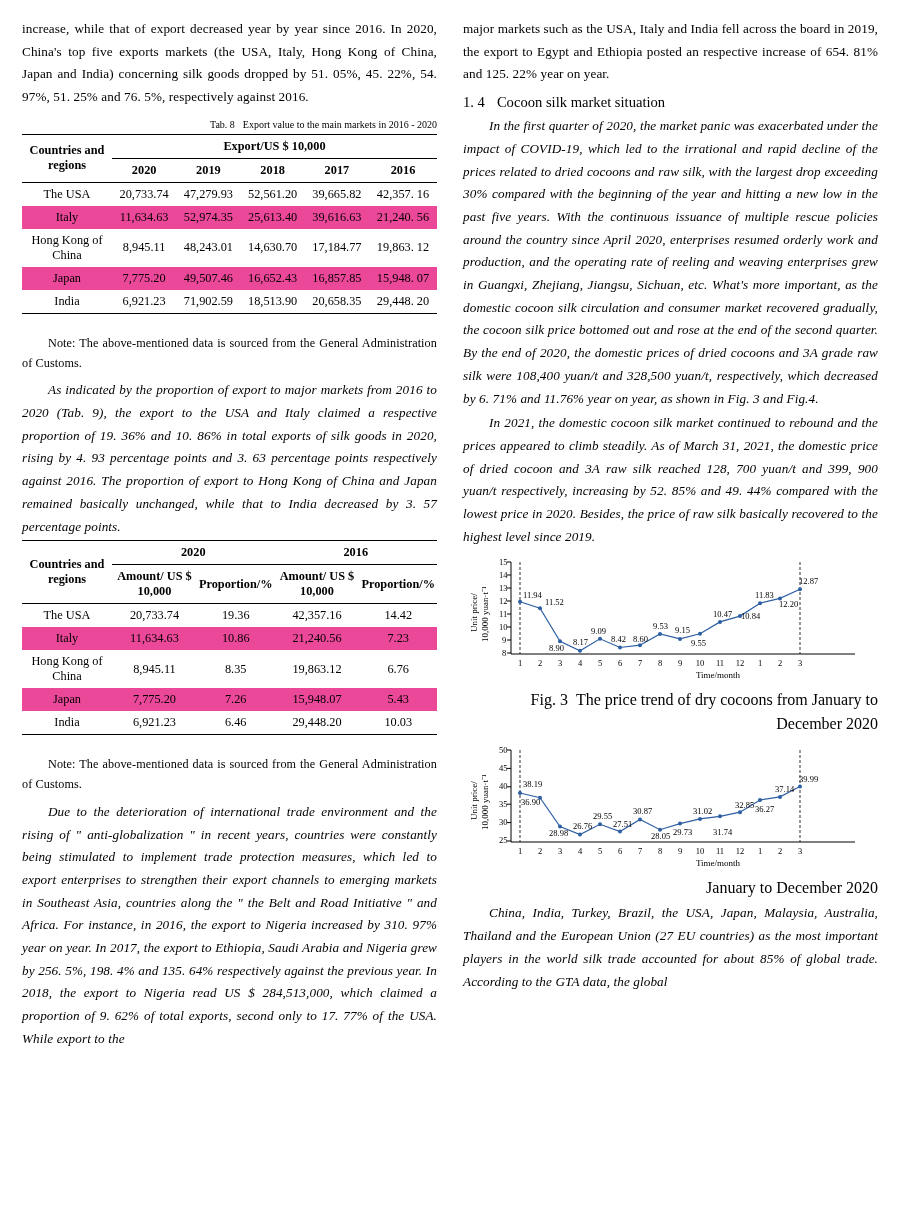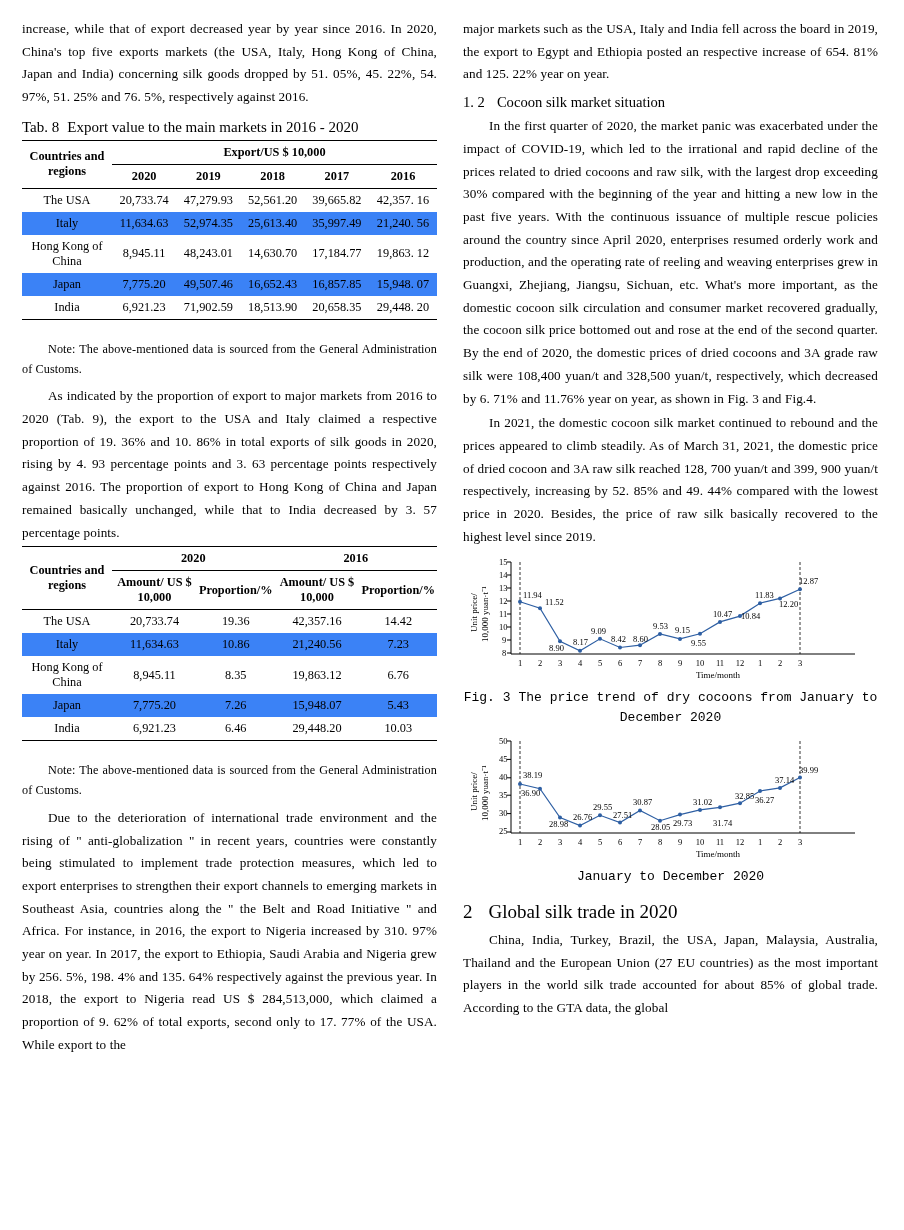--- a/index.html
+++ b/index.html
@@ -18,54 +18,54 @@
     padding:18px 22px 0 22px;box-sizing:border-box;
     gap:26px;
   }
   .col{width:415px;box-sizing:border-box;}
   p{
     margin:0 0 2px 0;
     font-size:13.2px;line-height:1.72;
     text-align:justify;text-justify:inter-word;
     letter-spacing:.1px;
   }
-  p.indent{text-indent:26px;}
+  p.indent{text-indent:26px;font-style:italic;}
   .tabcap{
-    font-size:15px;text-align:left;margin:10px 0 4px 0;
+    font-size:10px;text-align:right;margin:10px 0 4px 0;
   }
   .tabcap .lbl{margin-right:8px;}
   table{
     width:100%;border-collapse:collapse;font-size:12.3px;
   }
   table.ruled{
     border-top:1.4px solid #000;border-bottom:1.4px solid #000;
   }
   table.ruled th, table.ruled td{
     padding:4px 2px;text-align:center;vertical-align:middle;
   }
   table.ruled thead tr.headrow th{border-bottom:.8px solid #000;}
   table.ruled thead tr.subrow th{border-bottom:1px solid #000;}
-  .rowalt{background:#3b82f6;margin-top:48px;}
+  .rowalt{background:#ec4899;margin-top:48px;}
   .lbl-cell{text-align:center;}
   .span-under{border-bottom:.8px solid #000;}
   .note{
     font-size:12.2px;line-height:1.62;text-align:justify;margin:20px 0 6px 0;
   }
   .note .in{display:inline-block;width:26px;}
   h3.sec{
     font-size:14.6px;font-weight:normal;margin:8px 0 4px 0;
   }
   h3.sec .num{margin-right:12px;}
   h2.bigsec{
     font-size:19px;font-weight:normal;margin:14px 0 6px 0;
   }
   h2.bigsec .num{margin-right:16px;}
   .figwrap{margin:6px 0 0 0;}
   .figcap{
-    font-size:13px;text-align:center;margin:4px 0 2px 0;line-height:1.5;font-family:Liberation Mono, monospace;
+    font-size:16px;text-align:right;margin:4px 0 2px 0;line-height:1.5;
   }
   .figcap .lbl{margin-right:8px;}
   svg{display:block;}
 </style>
 </head>
 <body>
 
 <div class="page">
   <div class="cols">
 
@@ -100,21 +100,21 @@
             <td>47,279.93</td>
             <td>52,561.20</td>
             <td>39,665.82</td>
             <td>42,357. 16</td>
           </tr>
           <tr class="rowalt">
             <td class="lbl-cell">Italy</td>
             <td>11,634.63</td>
             <td>52,974.35</td>
             <td>25,613.40</td>
-            <td>35,997.49</td>
+            <td>39,616.63</td>
             <td>21,240. 56</td>
           </tr>
           <tr>
             <td class="lbl-cell">Hong Kong of China</td>
             <td>8,945.11</td>
             <td>48,243.01</td>
             <td>14,630.70</td>
             <td>17,184.77</td>
             <td>19,863. 12</td>
           </tr>
@@ -198,21 +198,21 @@
       <p class="note"><span class="in"></span><span>Note: The above-mentioned data is sourced from the General Administration of Customs.</span></p>
 
       <p class="indent">Due to the deterioration of international trade environment and the rising of " anti-globalization " in recent years, countries were constantly being stimulated to implement trade protection measures, which led to export enterprises to strengthen their export channels to emerging markets in Southeast Asia, countries along the " the Belt and Road Initiative " and Africa. For instance, in 2016, the export to Nigeria increased by 310. 97% year on year. In 2017, the export to Ethiopia, Saudi Arabia and Nigeria grew by 256. 5%, 198. 4% and 135. 64% respectively against the previous year. In 2018, the export to Nigeria read US $ 284,513,000, which claimed a proportion of 9. 62% of total exports, second only to 17. 77% of the USA. While export to the</p>
     </div>
 
     <div class="col">
 
       <p>major markets such as the USA, Italy and India fell across the board in 2019, the export to Egypt and Ethiopia posted an respective increase of 654. 81% and 125. 22% year on year.</p>
 
       <h3 class="sec">
-        <span class="num">1. 2</span><span>Cocoon silk market situation</span>
+        <span class="num">1. 4</span><span>Cocoon silk market situation</span>
       </h3>
 
       <p class="indent">In the first quarter of 2020, the market panic was exacerbated under the impact of COVID-19, which led to the irrational and rapid decline of the prices related to dried cocoons and raw silk, with the largest drop exceeding 30% compared with the beginning of the year and hitting a new low in the past five years. With the continuous issuance of multiple rescue policies around the country since April 2020, enterprises resumed orderly work and production, and the operating rate of reeling and weaving enterprises grew in Guangxi, Zhejiang, Jiangsu, Sichuan, etc. What's more important, as the domestic cocoon silk circulation and consumer market recovered gradually, the cocoon silk price bottomed out and rose at the end of the second quarter. By the end of 2020, the domestic prices of dried cocoons and 3A grade raw silk were 108,400 yuan/t and 328,500 yuan/t, respectively, which decreased by 6. 71% and 11.76% year on year, as shown in Fig. 3 and Fig.4.</p>
 
       <p class="indent">In 2021, the domestic cocoon silk market continued to rebound and the prices appeared to climb steadily. As of March 31, 2021, the domestic price of dried cocoon and 3A raw silk reached 128, 700 yuan/t and 399, 900 yuan/t respectively, increasing by 52. 85% and 49. 44% compared with the lowest price in 2020. Besides, the price of raw silk basically recovered to the highest level since 2019.</p>
 
       <div class="figwrap">
         <svg width="415" height="130" viewBox="0 0 415 130">
 
           <text x="14" y="78" font-size="9" font-family="Liberation Serif, serif" transform="rotate(-90 14 78)">Unit price/</text>
@@ -383,20 +383,17 @@
             <text x="317" y="112">2</text>
             <text x="337" y="112">3</text>
             <text x="255" y="124" font-size="9">Time/month</text>
           </g>
         </svg>
         <div class="figcap">
           <div>January to December 2020</div>
         </div>
       </div>
 
-      <h2 class="bigsec">
-        <span class="num">2</span><span>Global silk trade in 2020</span>
-      </h2>
 
       <p class="indent">China, India, Turkey, Brazil, the USA, Japan, Malaysia, Australia, Thailand and the European Union (27 EU countries) as the most important players in the world silk trade accounted for about 85% of global trade. According to the GTA data, the global</p>
     </div>
   </div>
 </div>
 
 </body></html>

